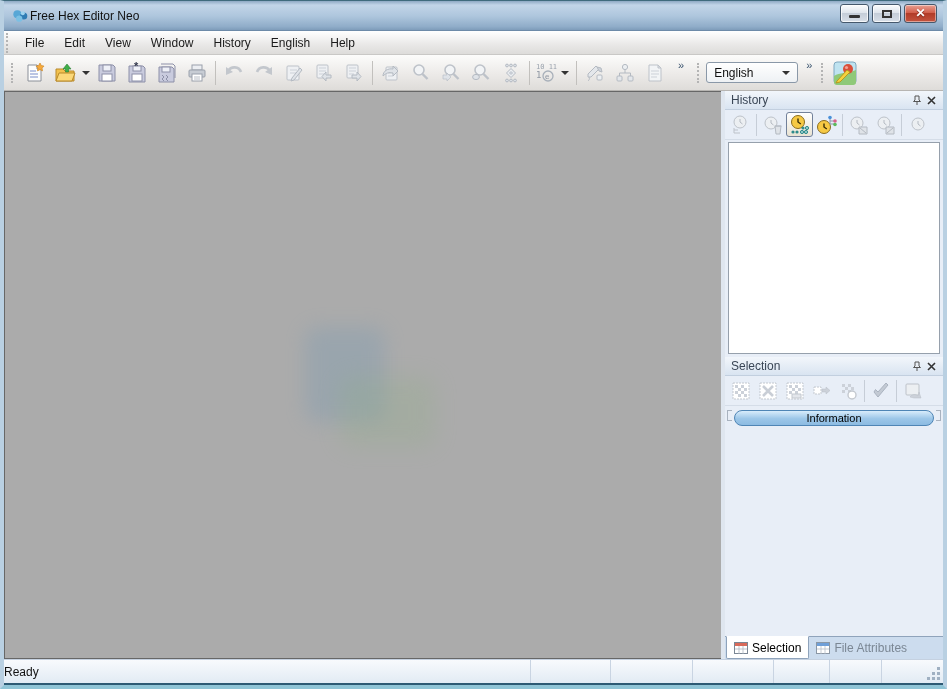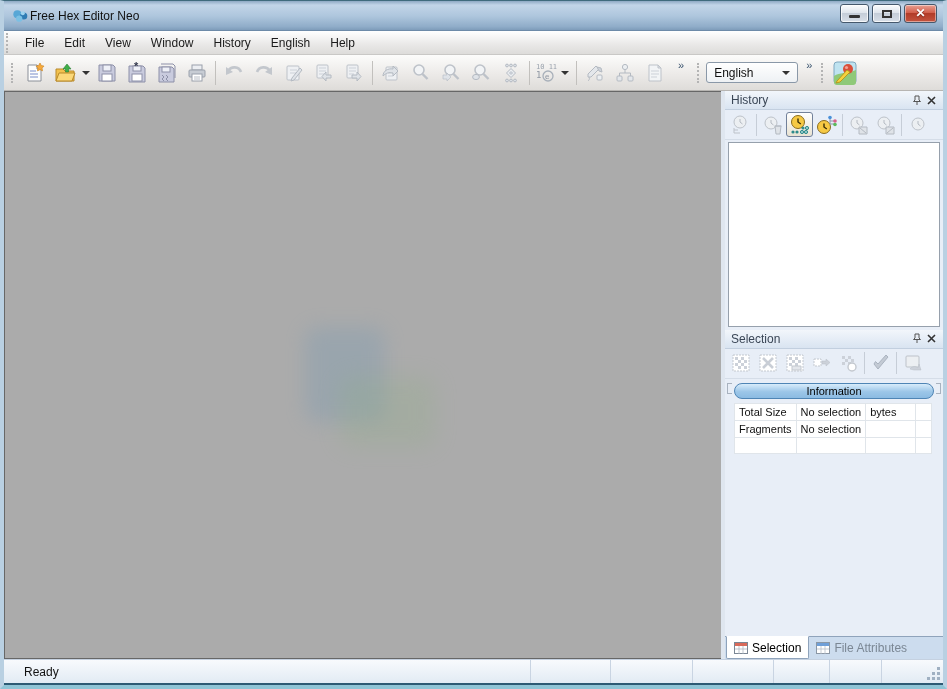--- a/index.html
+++ b/index.html
@@ -62,21 +62,21 @@
   .info-table td{border:1px solid #e0e5ea;font-size:11px;color:#111;height:17px;padding:0 4px;white-space:nowrap;}
   .info-table tr.spacer td{height:16px;}
   .side-fill{flex:1;}
   
   .tabbar{height:23px;flex:0 0 23px;display:flex;background:#ccdcee;border-top:1px solid #8fa3bb;padding-left:1px;}
   .tab{display:flex;align-items:center;gap:4px;padding:0 7px;font-size:12px;color:#7b8794;cursor:pointer;}
   .tab.active{background:#ffffff;color:#000;border:1px solid #8fa3bb;border-top:1px solid #ffffff;margin-top:-1px;
     border-radius:0 0 2px 2px;}
   
   .statusbar{height:26px;flex:0 0 26px;display:flex;align-items:center;background:linear-gradient(#f8fafd,#e2ebf4);
-    border-top:1px solid #c5d1e0;border-bottom:2px solid #2d5a74;font-size:12px;color:#111;padding-left:20px;gap:24px;}
+    border-top:1px solid #c5d1e0;border-bottom:2px solid #2d5a74;font-size:12px;color:#111;padding-left:0;gap:24px;}
   .sb-spacer{flex:1;}
   .sb-cell{height:100%;border-left:1px solid #c9d4e2;}
   .sb-grip{width:16px;height:100%;position:relative;}
   .sb-grip i{position:absolute;width:3px;height:3px;background:#9fb0c2;}
   svg{display:block;}
 </style>
 </head>
 <body>
 
 <div class="window">
@@ -449,42 +449,20 @@
           </svg>
         </div>
       </div>
 
       <div class="hdr-row">
         <span class="bracket-l"></span>
         <div class="pill">Information</div>
         <span class="bracket-r"></span>
       </div>
 
-      <table class="info-table">
-        <tbody>
-            <tr>
-          <td style="width:61px">Total Size</td>
-          <td style="width:64px">No selection</td>
-          <td style="width:50px">bytes</td>
-          <td></td>
-        </tr>
-        <tr>
-          <td>Fragments</td>
-          <td>No selection</td>
-          <td></td>
-          <td></td>
-        </tr>
-        <tr class="spacer">
-              <td></td>
-              <td></td>
-              <td></td>
-              <td></td>
-            </tr>
-      </tbody>
-        </table>
 
 
       <div class="side-fill"></div>
 
       <div class="tabbar">
         <div class="tab active">
           <svg width="14" height="12" viewBox="0 0 14 12">
             <rect x="0.5" y="0.5" width="13" height="11" fill="#fff" stroke="#7a8694"></rect>
             <rect x="1" y="1" width="12" height="3" fill="#d96a5a"></rect>
               <path d="M1 7h12M5 4v8M9 4v8" stroke="#aeb6c0" stroke-width=".8"></path>

